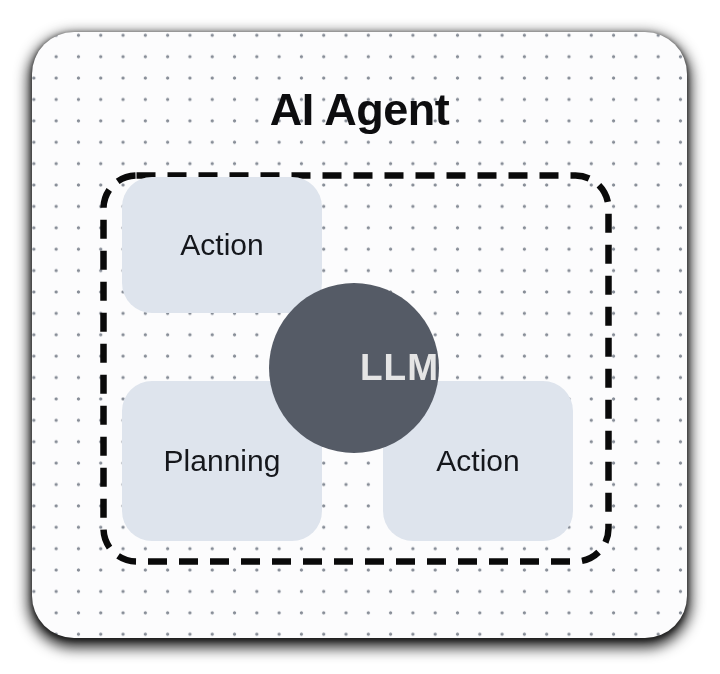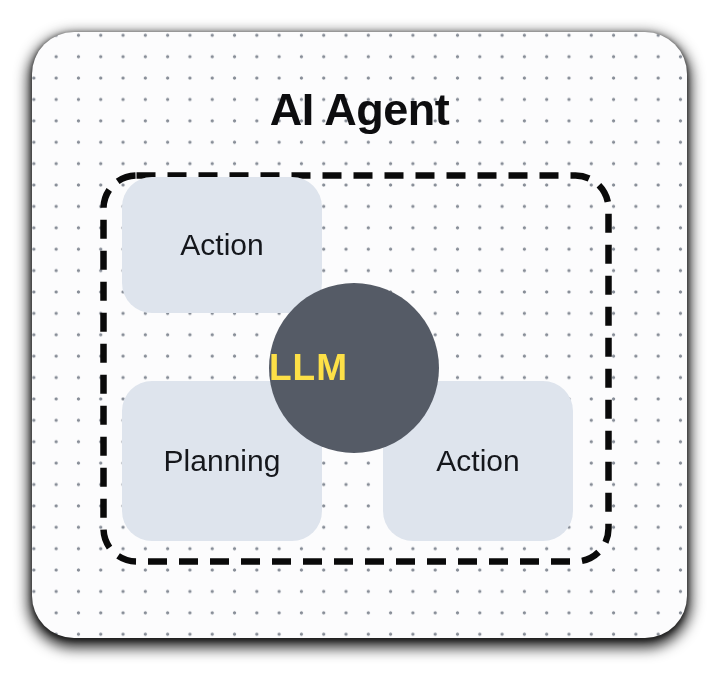--- a/index.html
+++ b/index.html
@@ -57,25 +57,25 @@
   .module.profile  { left: 351px; top: 349px; width: 190px; height: 160px; }
 
   .core {
     position: absolute;
     left: 237px; top: 251px;
     width: 170px; height: 170px;
     border-radius: 50%;
     background: #555b66;
     display: flex;
     align-items: center;
-    justify-content: flex-start;
+    justify-content: flex-end;
     font-size: 37px;
     font-weight: 700;
     letter-spacing: 1px;
-    color: #fde047;
+    color: #e5e5e5;
   }
 </style>
 </head>
 <body>
 
 <div class="stage">
   <div class="card">
 
     <div class="title">AI Agent</div>
 

